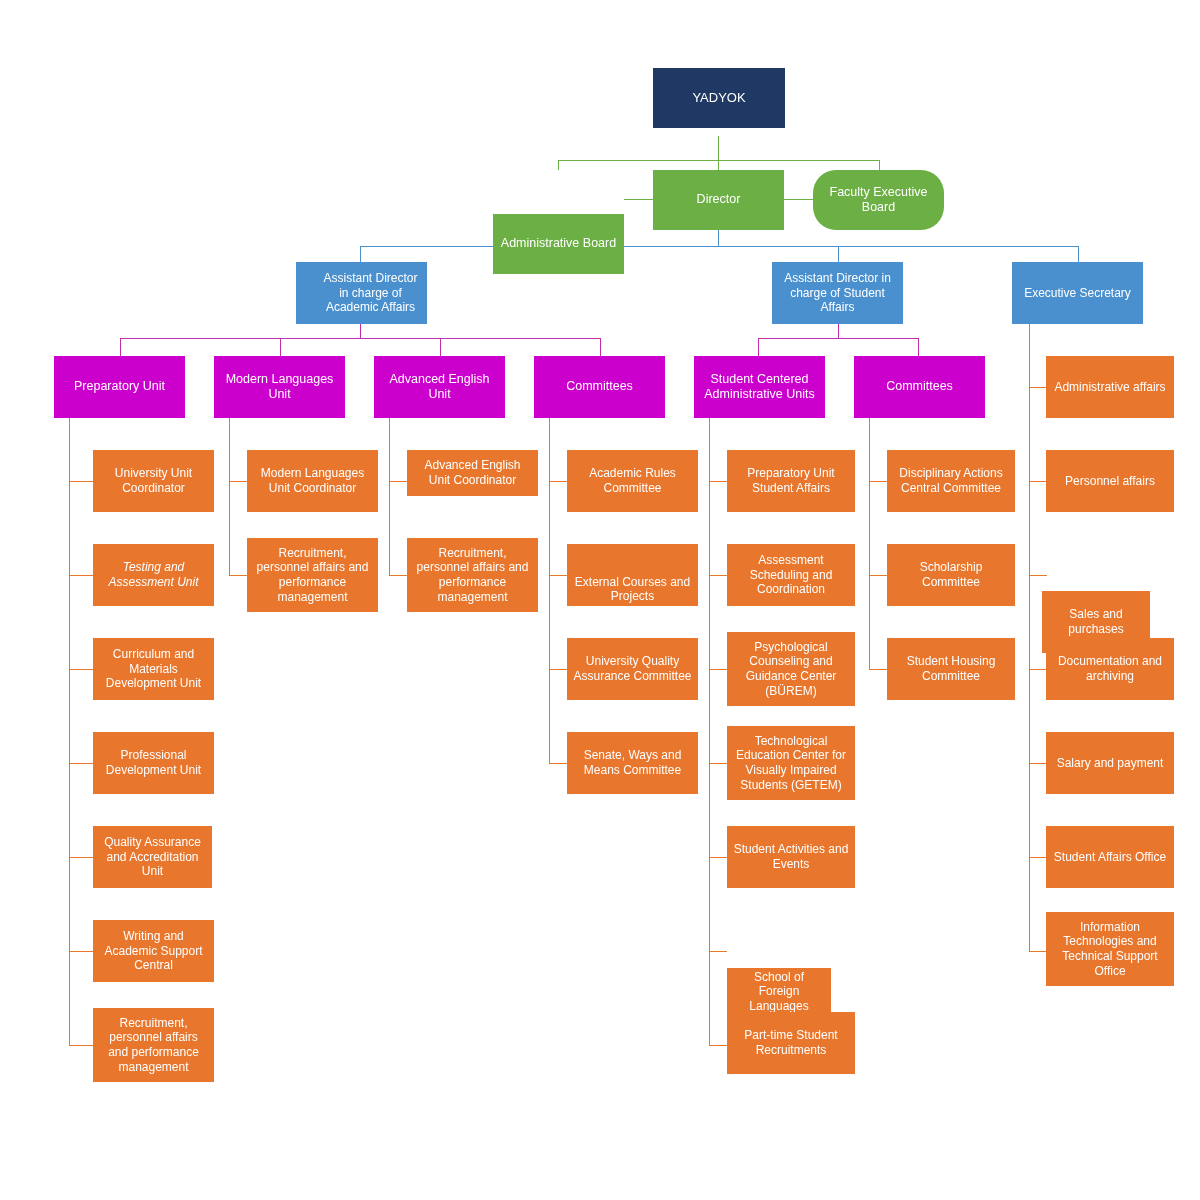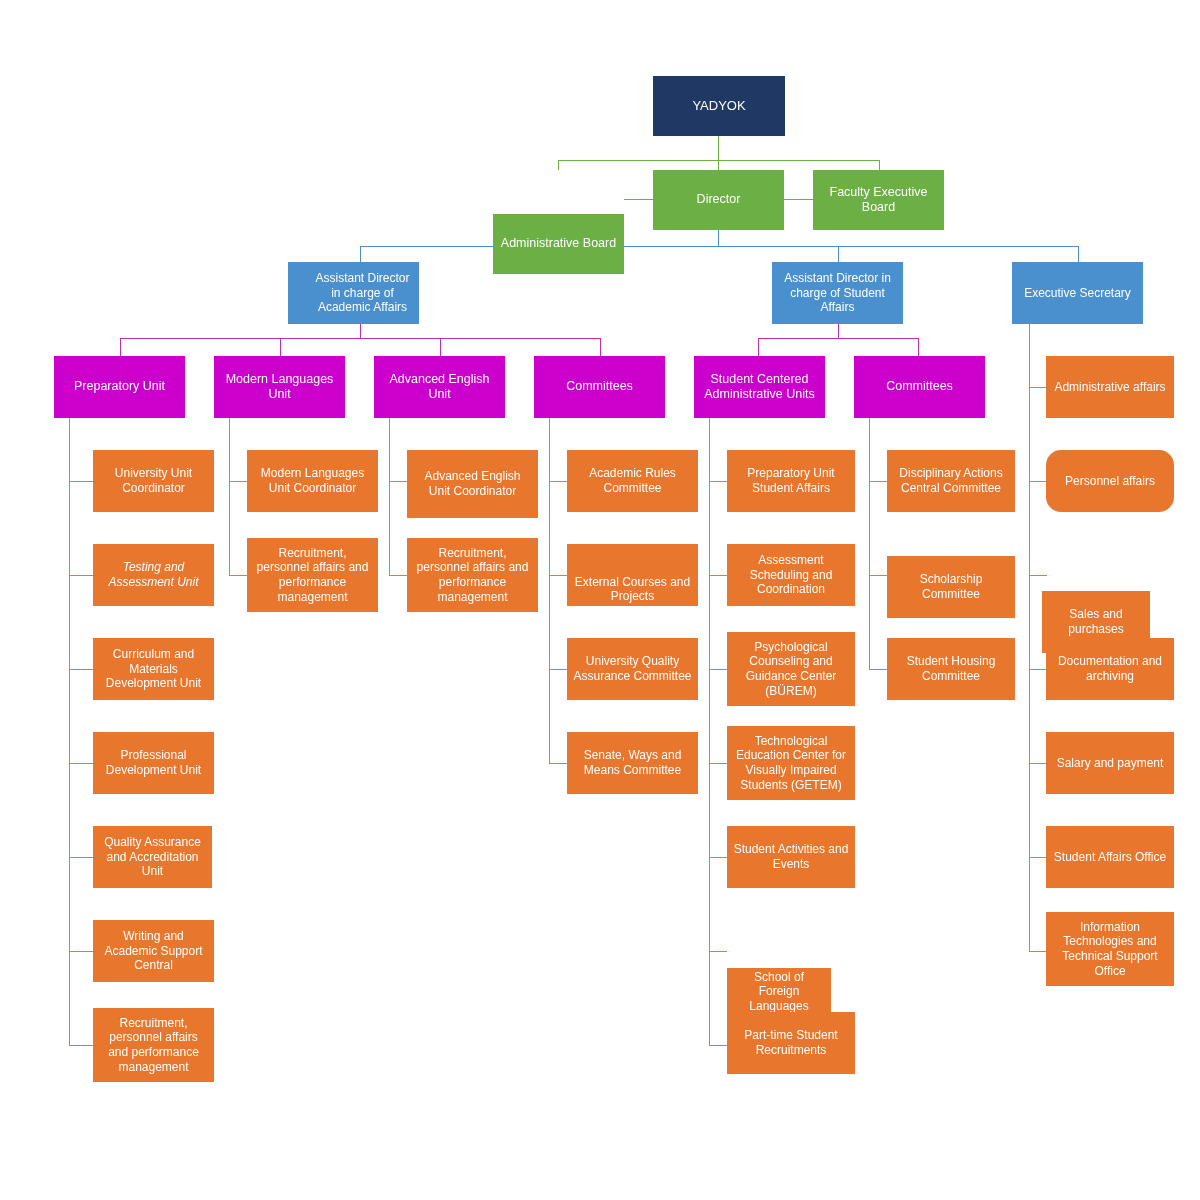--- a/index.html
+++ b/index.html
@@ -116,35 +116,35 @@
 
   <div class="line v ln-orange" style="left:1029px; top:324px; height:628px;"></div>
   <div class="line h ln-orange" style="left:1029px; top:387px; width:18px;"></div>
   <div class="line h ln-orange" style="left:1029px; top:481px; width:18px;"></div>
   <div class="line h ln-orange" style="left:1029px; top:575px; width:18px;"></div>
   <div class="line h ln-orange" style="left:1029px; top:669px; width:18px;"></div>
   <div class="line h ln-orange" style="left:1029px; top:763px; width:18px;"></div>
   <div class="line h ln-orange" style="left:1029px; top:857px; width:18px;"></div>
   <div class="line h ln-orange" style="left:1029px; top:951px; width:18px;"></div>
 
-  <div class="node lvl-root" style="left:653px; top:76px; width:132px; height:60px;">
+  <div class="node lvl-root" style="left:653px; top:68px; width:132px; height:60px;">
     <span>YADYOK</span>
   </div>
 
   <div class="node lvl-green" style="left:493px; top:170px; width:131px; height:60px;margin-top:44px;">
     <span>Administrative Board</span>
   </div>
   <div class="node lvl-green" style="left:653px; top:170px; width:131px; height:60px;">
     <span>Director</span>
   </div>
-  <div class="node lvl-green" style="left:813px; top:170px; width:131px; height:60px;">
+  <div class="node lvl-green" style="left:813px; top:170px; width:131px; height:60px;border-radius:23px;">
     <span>Faculty Executive Board</span>
   </div>
 
-  <div class="node lvl-blue" style="left:288px; top:262px; width:131px; height:62px;padding-left:24px;">
+  <div class="node lvl-blue" style="left:296px; top:262px; width:131px; height:62px;padding-left:24px;">
     <span>Assistant Director in charge of Academic Affairs</span>
   </div>
   <div class="node lvl-blue" style="left:772px; top:262px; width:131px; height:62px;">
     <span>Assistant Director in charge of Student Affairs</span>
   </div>
   <div class="node lvl-blue" style="left:1012px; top:262px; width:131px; height:62px;">
     <span>Executive Secretary</span>
   </div>
 
   <div class="node lvl-mag" style="left:54px; top:356px; width:131px; height:62px;">
@@ -188,21 +188,21 @@
     <span>Recruitment, personnel affairs and performance management</span>
   </div>
 
   <div class="node lvl-orange" style="left:247px; top:450px; width:131px; height:62px;">
     <span>Modern Languages Unit Coordinator</span>
   </div>
   <div class="node lvl-orange" style="left:247px; top:538px; width:131px; height:74px;">
     <span>Recruitment, personnel affairs and performance management</span>
   </div>
 
-  <div class="node lvl-orange" style="left:407px; top:450px; width:131px; height:68px;">
+  <div class="node lvl-orange" style="left:407px; top:450px; width:131px; height:46px;">
     <span>Advanced English Unit Coordinator</span>
   </div>
   <div class="node lvl-orange" style="left:407px; top:538px; width:131px; height:74px;">
     <span>Recruitment, personnel affairs and performance management</span>
   </div>
 
   <div class="node lvl-orange" style="left:567px; top:450px; width:131px; height:62px;">
     <span>Academic Rules Committee</span>
   </div>
   <div class="node lvl-orange" style="left:567px; top:544px; width:131px; height:62px;align-items:flex-end;">
@@ -233,31 +233,31 @@
   <div class="node lvl-orange" style="left:727px; top:968px; width:104px; height:62px;">
     <span>School of Foreign Languages Library</span>
   </div>
   <div class="node lvl-orange" style="left:727px; top:1012px; width:128px; height:62px;">
     <span>Part-time Student Recruitments</span>
   </div>
 
   <div class="node lvl-orange" style="left:887px; top:450px; width:128px; height:62px;">
     <span>Disciplinary Actions Central Committee</span>
   </div>
-  <div class="node lvl-orange" style="left:887px; top:556px; width:128px; height:62px;">
+  <div class="node lvl-orange" style="left:887px; top:544px; width:128px; height:62px;">
     <span>Scholarship Committee</span>
   </div>
   <div class="node lvl-orange" style="left:887px; top:638px; width:128px; height:62px;">
     <span>Student Housing Committee</span>
   </div>
 
   <div class="node lvl-orange" style="left:1046px; top:356px; width:128px; height:62px;">
     <span>Administrative affairs</span>
   </div>
-  <div class="node lvl-orange" style="left:1046px; top:450px; width:128px; height:62px;border-radius:15px;">
+  <div class="node lvl-orange" style="left:1046px; top:450px; width:128px; height:62px;">
     <span>Personnel affairs</span>
   </div>
   <div class="node lvl-orange" style="left:1042px; top:544px; width:108px; height:62px;margin-top:47px;">
     <span>Sales and purchases</span>
   </div>
   <div class="node lvl-orange" style="left:1046px; top:638px; width:128px; height:62px;">
     <span>Documentation and archiving</span>
   </div>
   <div class="node lvl-orange" style="left:1046px; top:732px; width:128px; height:62px;">
     <span>Salary and payment</span>

